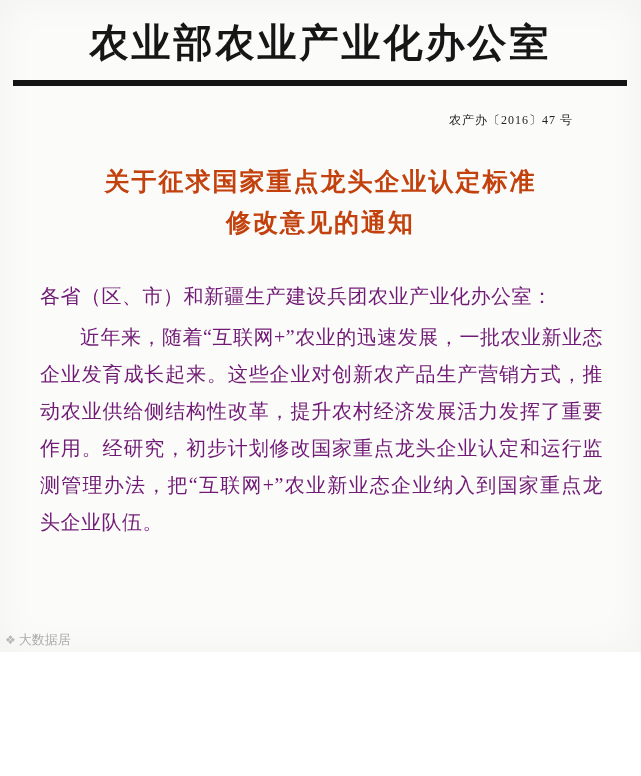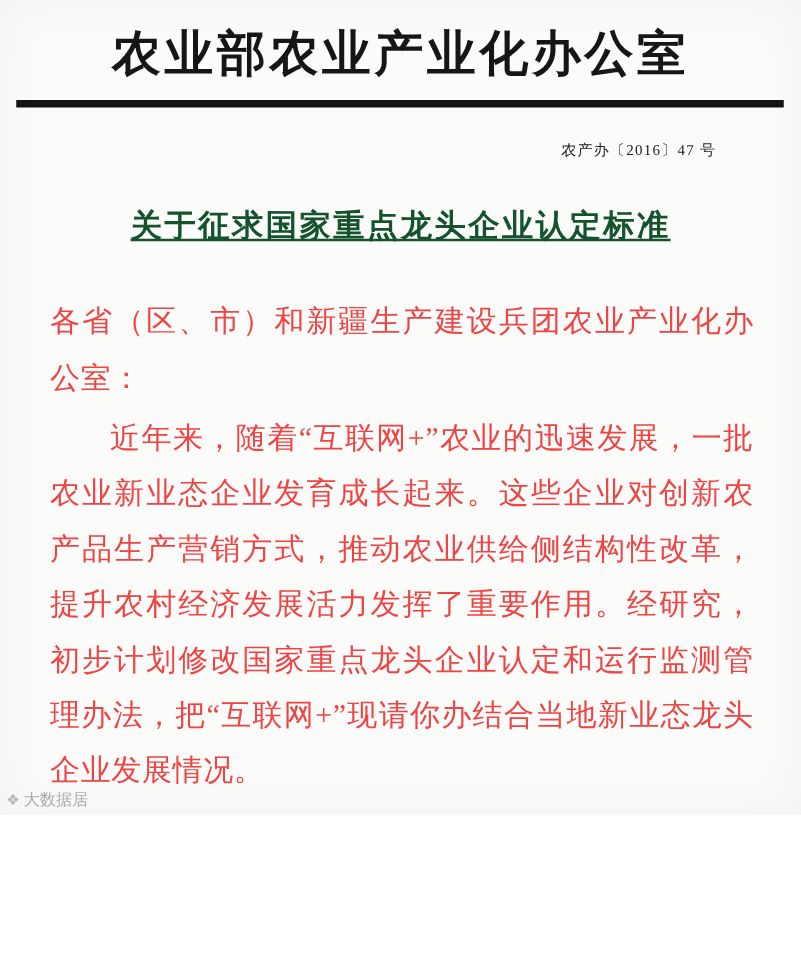--- a/index.html
+++ b/index.html
@@ -40,33 +40,32 @@
     letter-spacing: 1px;
     color: #222222;
   }
   .doc-title {
     margin-top: 32px;
     text-align: center;
     font-size: 25px;
     font-weight: 700;
     line-height: 1.65;
     letter-spacing: 2px;
-    color: #14532d;
-    text-decoration: underline;
+    color: #c2410c;
   }
   .doc-title .title-line {
     display: block;
   }
   .doc-body {
     margin: 34px 38px 0 40px;
-    font-size: 24px;
+    font-size: 20px;
     line-height: 1.85;
     text-align: justify;
     letter-spacing: 0.5px;
-    color: #ef4444;
+    color: #701a75;
   }
   .salutation {
     margin: 0;
   }
   .para {
     margin: 4px 0 0 0;
     text-indent: 2em;
   }
   .watermark {
     position: absolute;
@@ -91,25 +90,26 @@
 <div class="page">
 
   <div class="agency-header">农业部农业产业化办公室</div>
 
   <div class="header-rule"></div>
 
   <div class="doc-number">农产办〔2016〕47 号</div>
 
   <div class="doc-title">
     <span class="title-line">关于征求国家重点龙头企业认定标准</span>
+    <span class="title-line">修改意见的通知</span>
   </div>
 
   <div class="doc-body">
     <p class="salutation">各省（区、市）和新疆生产建设兵团农业产业化办公室：</p>
-    <p class="para">近年来，随着“互联网+”农业的迅速发展，一批农业新业态企业发育成长起来。这些企业对创新农产品生产营销方式，推动农业供给侧结构性改革，提升农村经济发展活力发挥了重要作用。经研究，初步计划修改国家重点龙头企业认定和运行监测管理办法，把“互联网+”现请你办结合当地新业态龙头企业发展情况。</p>
+    <p class="para">近年来，随着“互联网+”农业的迅速发展，一批农业新业态企业发育成长起来。这些企业对创新农产品生产营销方式，推动农业供给侧结构性改革，提升农村经济发展活力发挥了重要作用。经研究，初步计划修改国家重点龙头企业认定和运行监测管理办法，把“互联网+”农业新业态企业纳入到国家重点龙头企业队伍。</p>
   </div>
 
   <div class="watermark">
     <span class="wm-icon">❖</span>
     <span class="wm-text">大数据居</span>
   </div>
 
 </div>
 
 </body></html>

